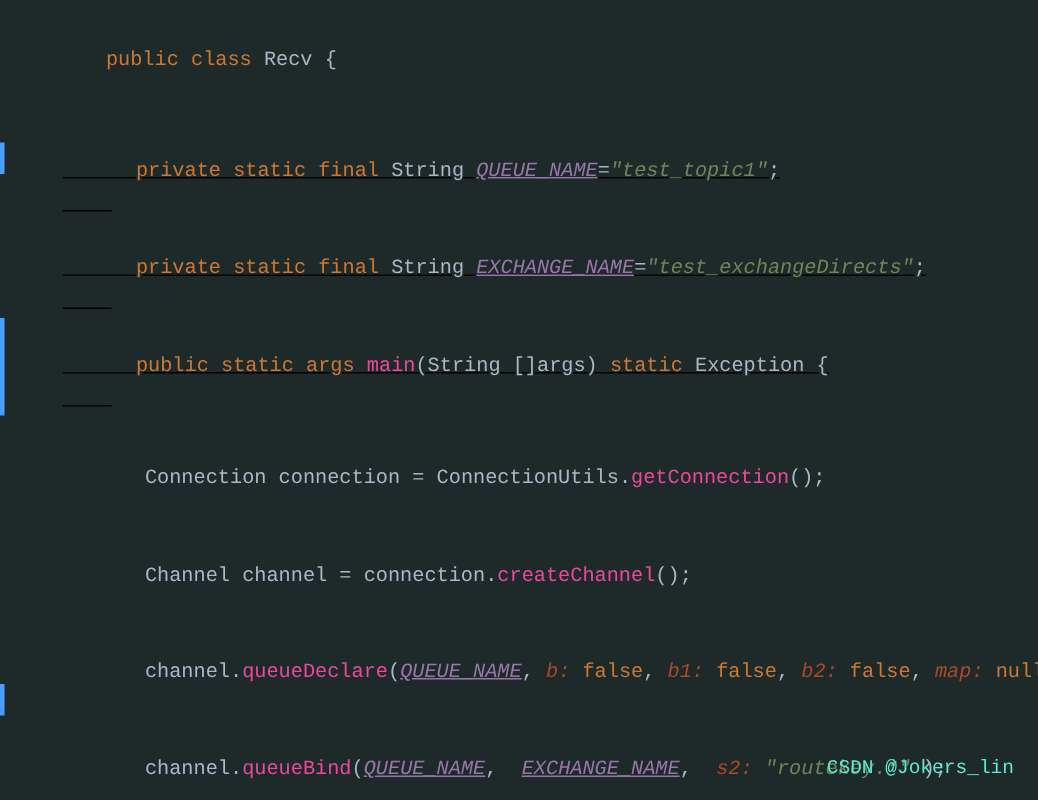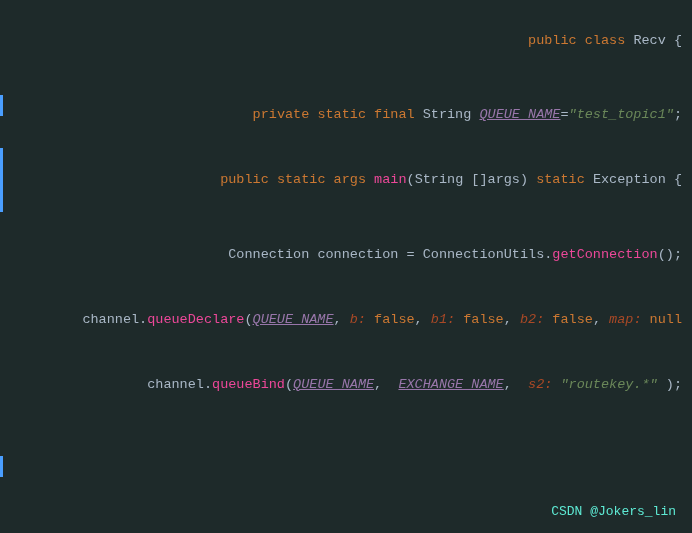--- a/index.html
+++ b/index.html
@@ -19,21 +19,20 @@
       height: 100%;
       position: relative;
     }
     .line {
       display: flex;
       align-items: baseline;
       padding: 0 10px 0 22px;
       position: relative;
       min-height: 21px;
       white-space: pre;
-      justify-content: flex-end;
     }
     .line-content {
       display: inline;
     }
     
     .kw { color: #cc7832; }
     .type { color: #a9b7c6; } 
     .method { color: #ec4899; } 
     .var { color: #a9b7c6; }
     .const { color: #9876aa; text-decoration: underline; font-style: italic; } 
@@ -50,22 +49,22 @@
       background: #4a9eff;
     }
     .watermark {
       position: absolute;
       bottom: 10px;
       right: 16px;
       color: #5eead4;
       font-size: 13px;
       font-family: 'Courier New', Courier, monospace;
     }
-    .indent1 { padding-left: 60px; }
-    .indent2 { padding-left: 72px; }
+    .indent1 { padding-left: 42px; text-decoration: underline; }
+    .indent2 { padding-left: 48px; }
     .empty-line { height: 10px; }
   </style>
 </head>
 <body>
 
 <div class="code-container">
 
   <div class="line">
     <span class="line-content">
       <span class="kw">public </span><span class="kw">class </span><span class="type">Recv </span><span class="normal">{</span>
@@ -73,36 +72,46 @@
   </div>
 
   <div class="empty-line"></div>
 
   <div class="line indent1">
     <span class="line-content">
       <span class="kw">private </span><span class="kw">static </span><span class="kw">final </span><span class="type">String </span><span class="const">QUEUE_NAME</span><span class="normal">=</span><span class="italic-str">"test_topic1"</span><span class="normal">;</span>
     </span>
   </div>
 
+  <div class="line indent1">
+    <span class="line-content">
+      <span class="kw">private </span><span class="kw">static </span><span class="kw">final </span><span class="type">String </span><span class="const">EXCHANGE_NAME</span><span class="normal">=</span><span class="italic-str">"test_exchangeDirects"</span><span class="normal">;</span>
+    </span>
+  </div>
 
   <div class="line indent1" style="position:relative;">
     <div class="left-bar" style="left:0;top:0;width:3px;height:100%;background:#4a9eff;position:absolute;"></div>
     <span class="line-content">
       <span class="kw">public </span><span class="kw">static </span><span class="kw">args </span><span class="method">main</span><span class="normal">(</span><span class="type">String </span><span class="normal">[]</span><span class="var">args</span><span class="normal">) </span><span class="kw">static </span><span class="type">Exception </span><span class="normal">{</span>
     </span>
   </div>
 
   <div class="empty-line"></div>
 
   <div class="line indent2">
     <span class="line-content">
       <span class="type">Connection </span><span class="var">connection </span><span class="normal">= </span><span class="type">ConnectionUtils</span><span class="normal">.</span><span class="method">getConnection</span><span class="normal">();</span>
     </span>
   </div>
 
+  <div class="line indent2">
+    <span class="line-content">
+      <span class="type">Channel </span><span class="var">channel </span><span class="normal">= </span><span class="var">connection</span><span class="normal">.</span><span class="method">createChannel</span><span class="normal">();</span>
+    </span>
+  </div>
 
   <div class="line indent2">
     <span class="line-content">
       <span class="var">channel</span><span class="normal">.</span><span class="method">queueDeclare</span><span class="normal">(</span><span class="const">QUEUE_NAME</span><span class="normal">, </span><span class="param-name">b:</span><span class="normal"> </span><span class="kw">false</span><span class="normal">, </span><span class="param-name">b1:</span><span class="normal"> </span><span class="kw">false</span><span class="normal">, </span><span class="param-name">b2:</span><span class="normal"> </span><span class="kw">false</span><span class="normal">, </span><span class="param-name">map:</span><span class="normal"> </span><span class="kw">null</span>
     </span>
   </div>
 
   <div class="line indent2">
     <span class="line-content">
       <span class="var">channel</span><span class="normal">.</span><span class="method">queueBind</span><span class="normal">(</span><span class="const">QUEUE_NAME</span><span class="normal">,  </span><span class="const">EXCHANGE_NAME</span><span class="normal">,  </span><span class="param-name">s2:</span><span class="normal"> </span><span class="italic-str">"routekey.*"</span><span class="normal"> );</span>

